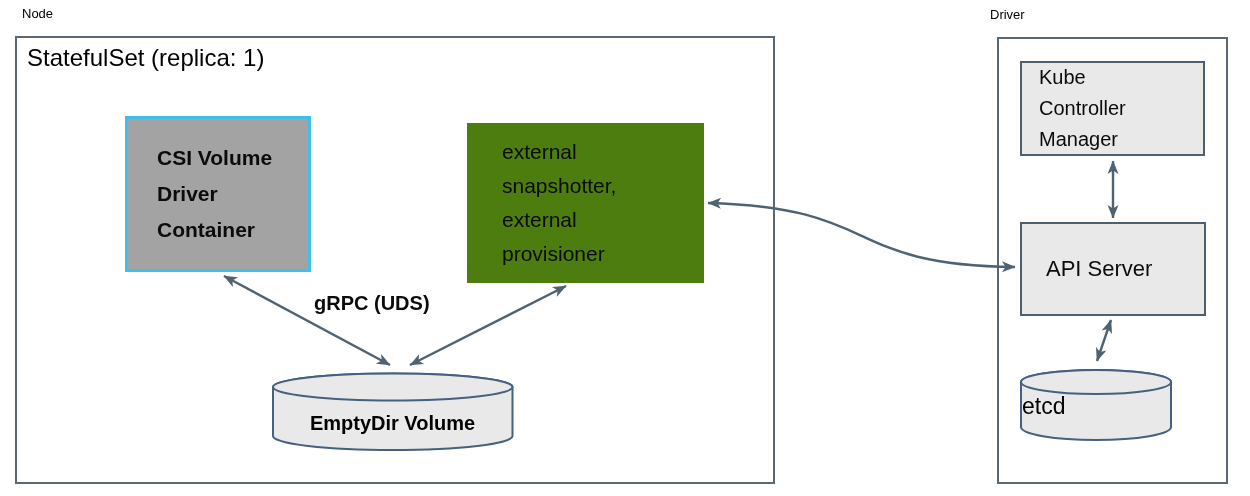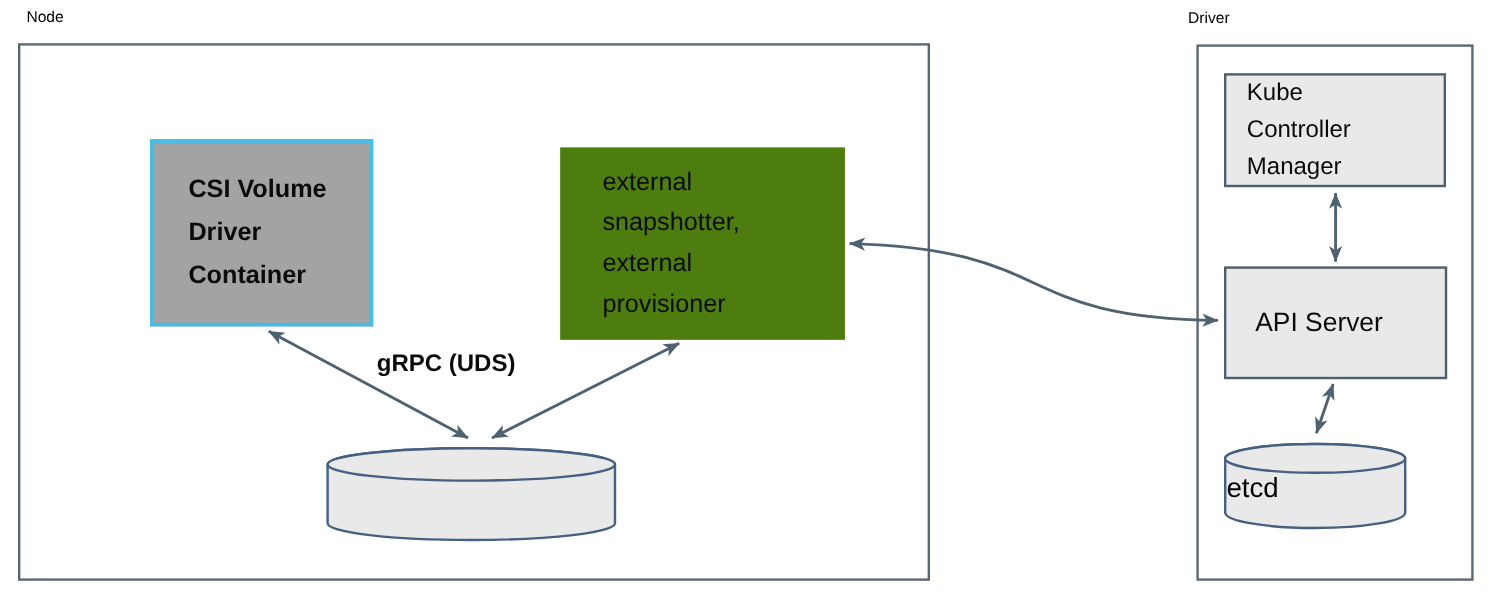--- a/index.html
+++ b/index.html
@@ -110,20 +110,21 @@
 </style>
 </head>
 <body>
 
 <div class="canvas">
 
   <div class="region-title" style="left:22px;top:6px;">Node</div>
 
   <div class="outer-box" style="left:15px;top:36px;width:760px;height:448px;"></div>
 
+  <div class="ss-label" style="left:27px;top:44px;">StatefulSet (replica: 1)</div>
 
   <div class="box box-csi">CSI Volume
 Driver
 Container</div>
 
   <div class="box box-sidecar">external
 snapshotter,
 external
 provisioner</div>
 
@@ -160,16 +161,17 @@
 
     <path class="arrow-line" d="M566,286 L410,365" marker-start="url(#ah)" marker-end="url(#ah)"></path>
 
     <path class="arrow-line" d="M708,203 C885,208 840,265 1015,267" marker-start="url(#ah)" marker-end="url(#ah)"></path>
 
     <path class="arrow-line" d="M1113,161 L1113,218" marker-start="url(#ah)" marker-end="url(#ah)"></path>
 
     <path class="arrow-line" d="M1111,320 L1097,361" marker-start="url(#ah)" marker-end="url(#ah)"></path>
   </svg>
 
+  <div class="cyl-label emptydir-label">EmptyDir Volume</div>
 
   <div class="cyl-label etcd-label">etcd</div>
 
 </div>
 
 </body></html>

